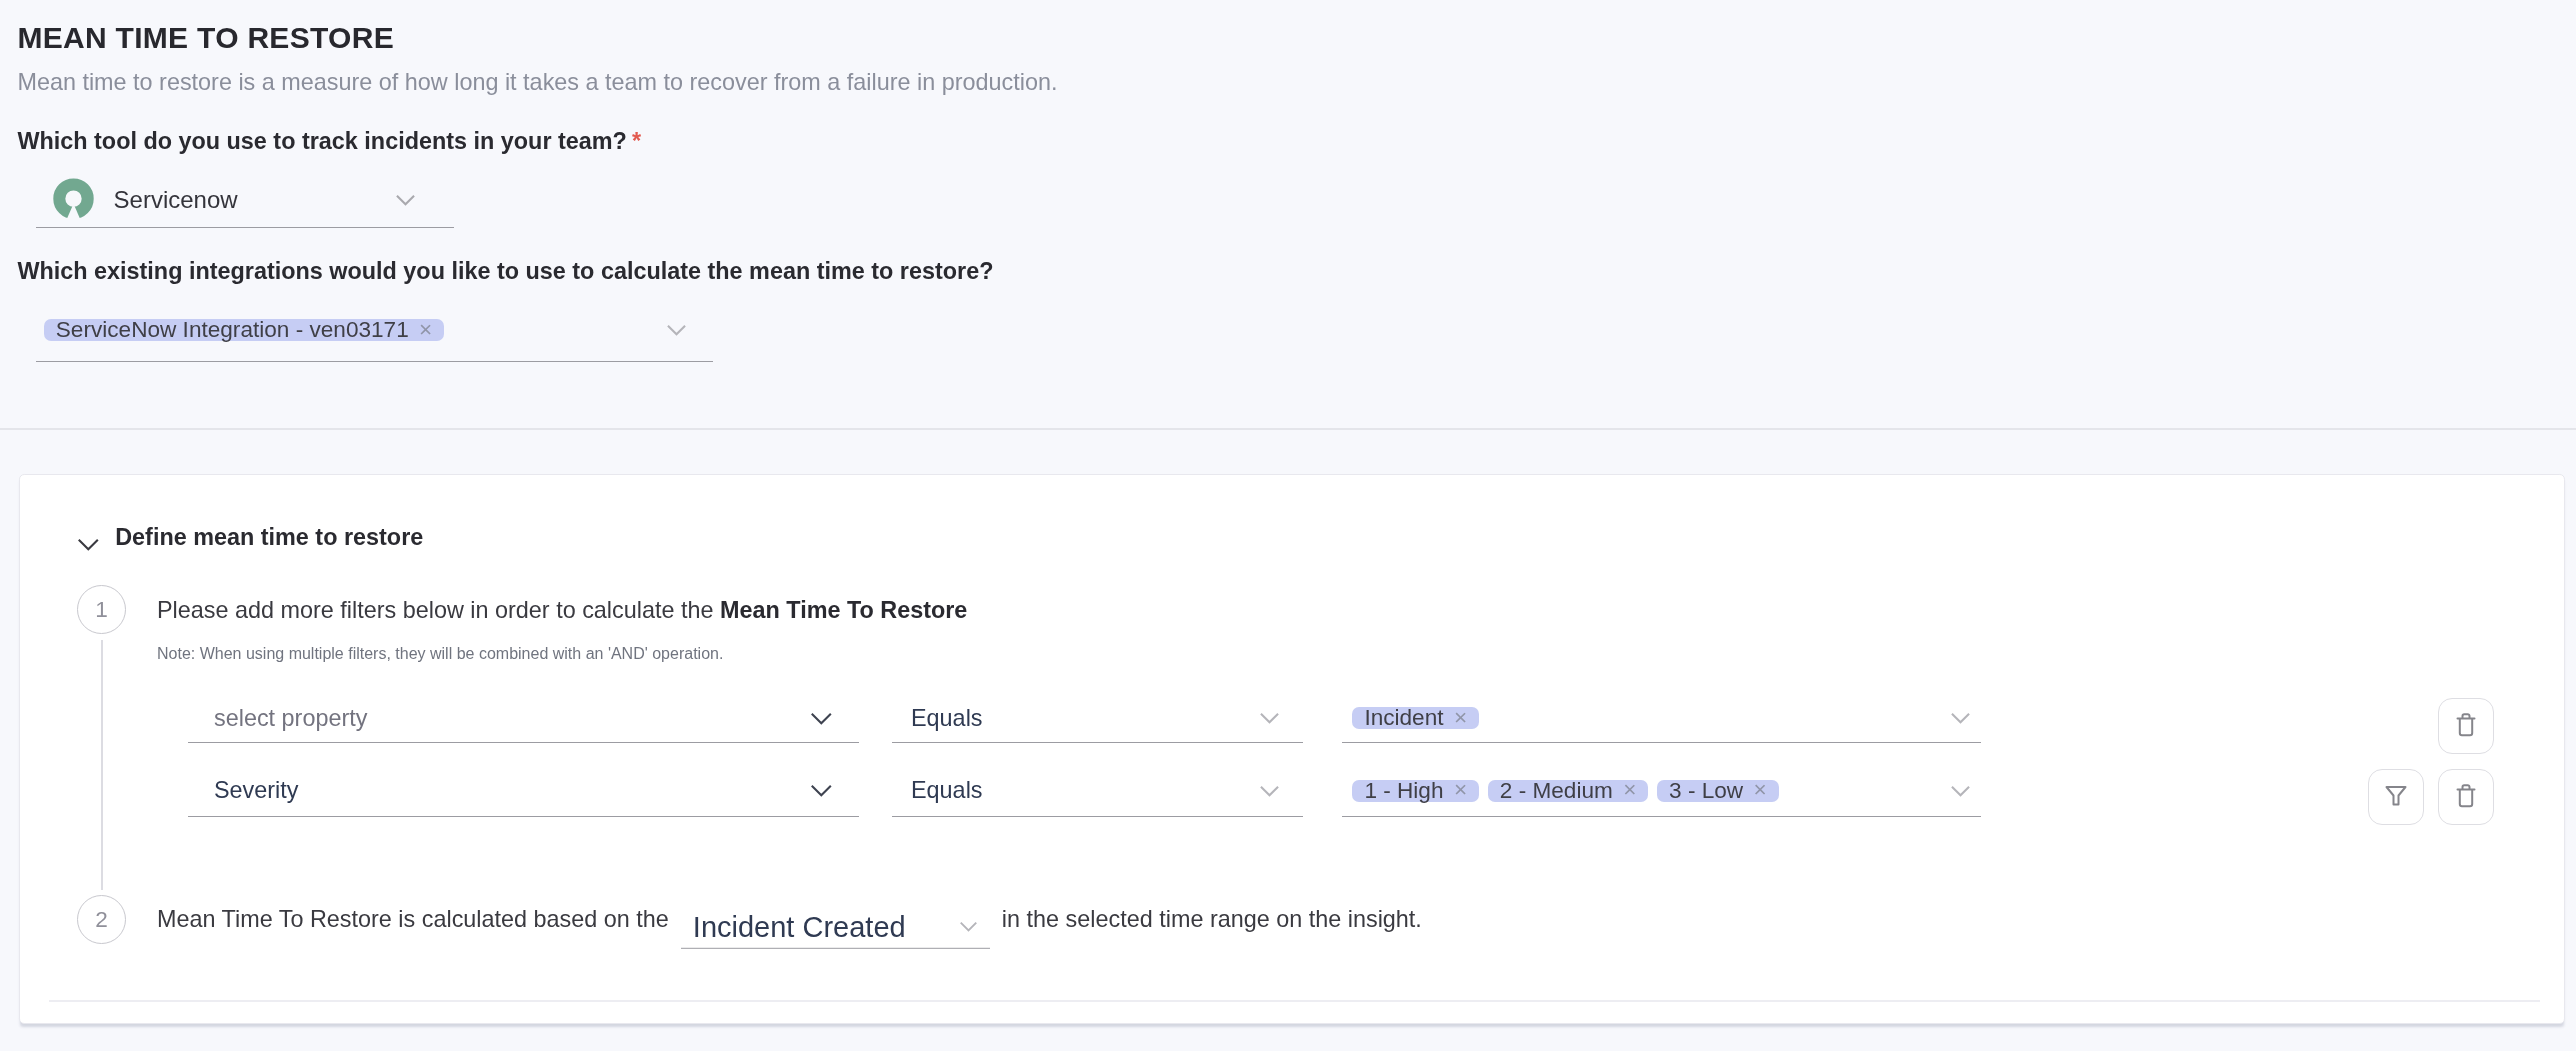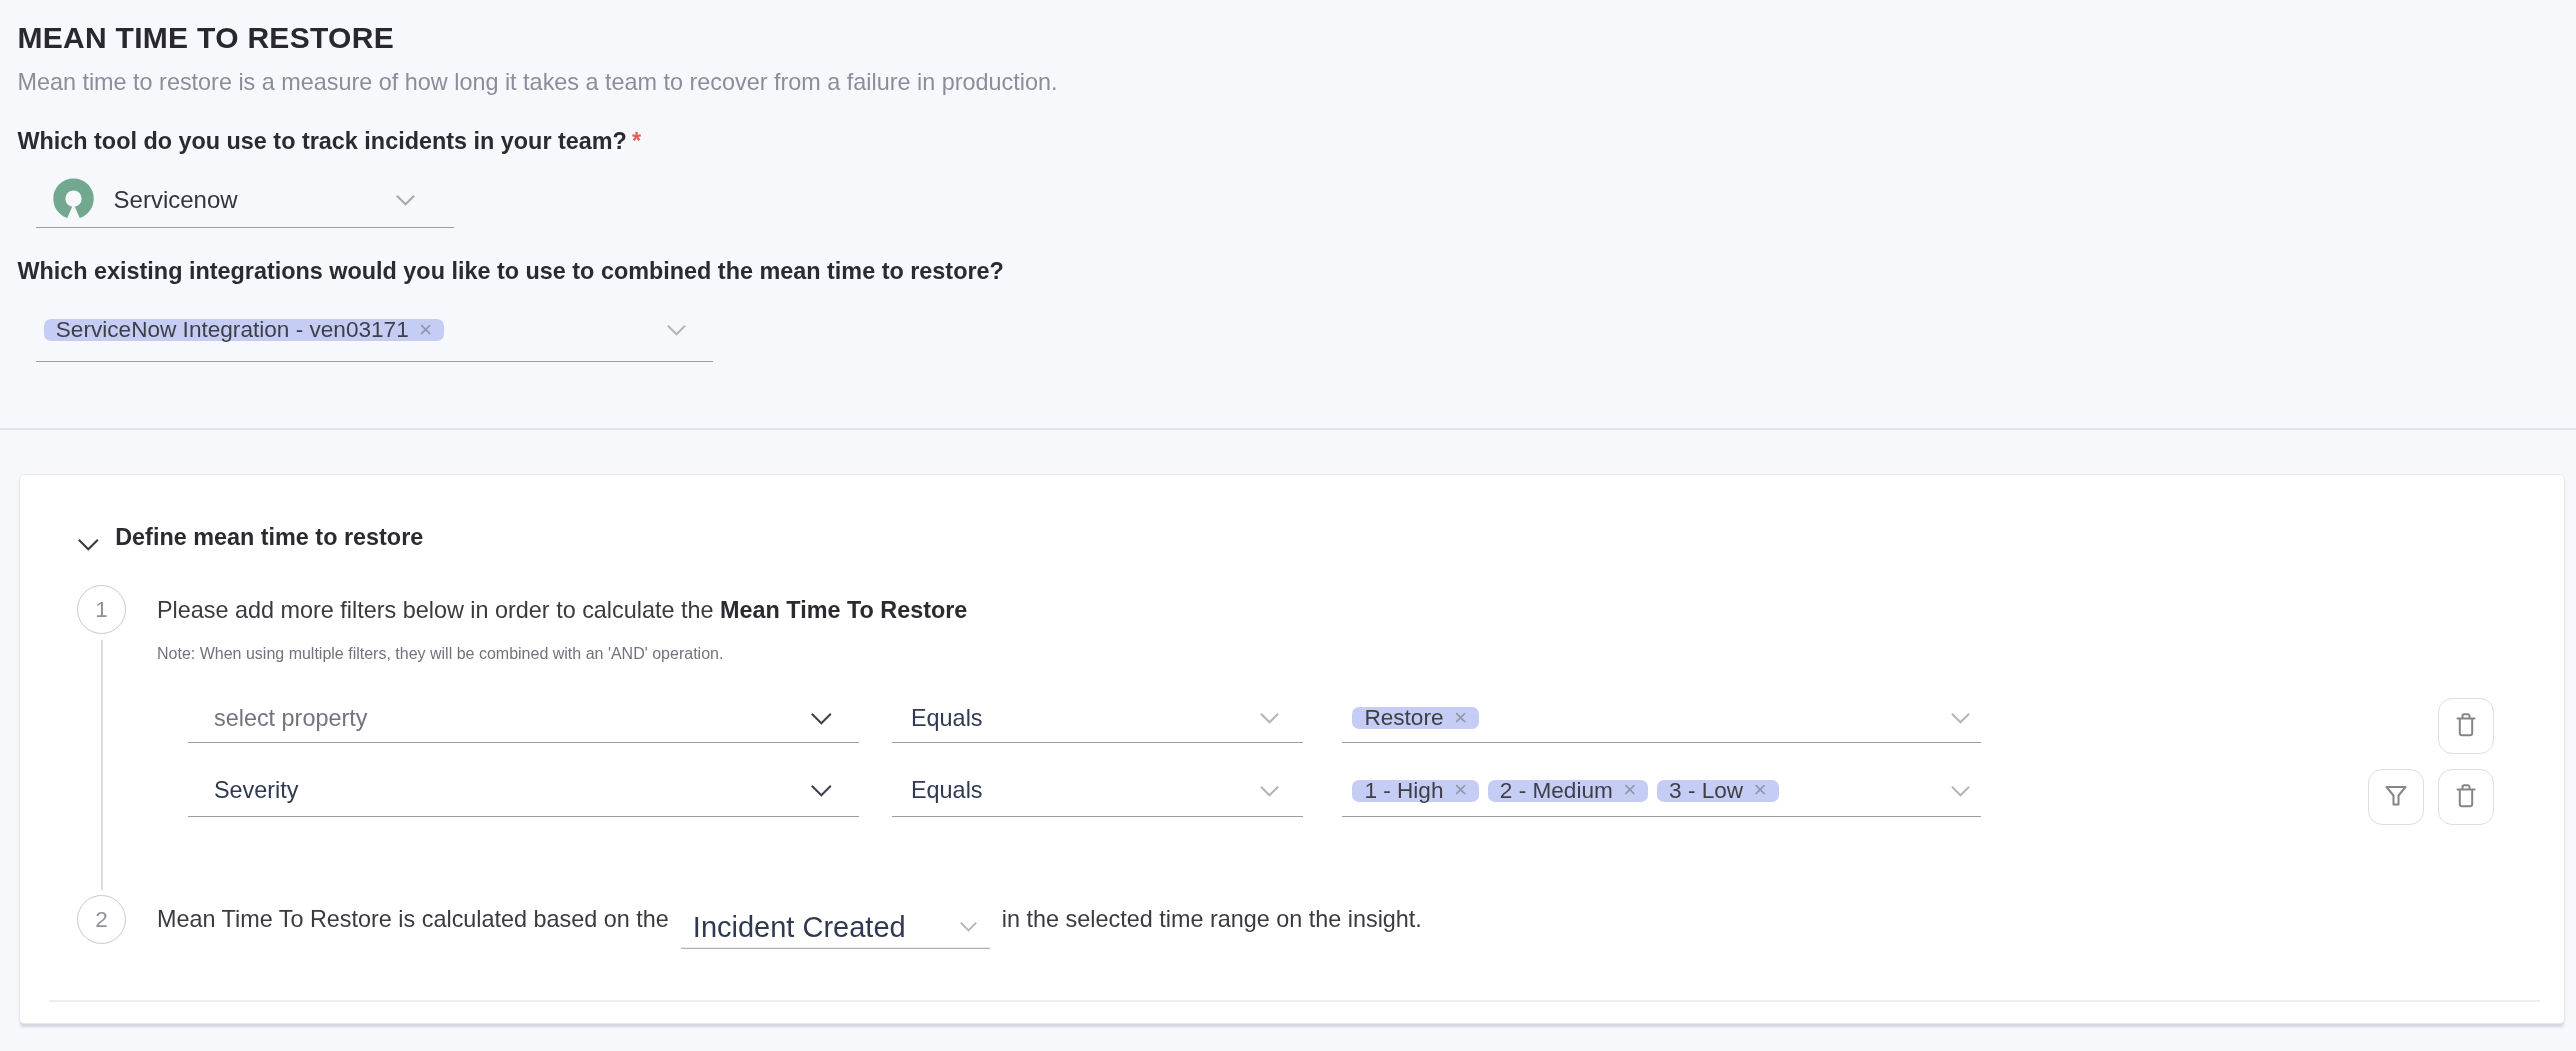--- a/index.html
+++ b/index.html
@@ -161,21 +161,21 @@
       </svg>
     </span>
     <span class="sel-text">Servicenow</span>
     <span class="chev ml-auto" style="margin-right:38px;">
       <svg width="21" height="12" viewBox="0 0 24 14">
           <polyline points="2,2 12,12 22,2" fill="none" stroke="#a9a9ae" stroke-width="2.4"></polyline>
         </svg>
     </span>
   </div>
 
-  <div class="q-label q2">Which existing integrations would you like to use to combined the mean time to restore?</div>
+  <div class="q-label q2">Which existing integrations would you like to use to calculate the mean time to restore?</div>
 
   <div class="underline-select integrations-select">
     <span class="chip">
       <span>ServiceNow Integration - ven03171</span>
       <span class="chip-x">×</span>
     </span>
     <span class="chev ml-auto" style="margin-right:26px;">
       <svg width="21" height="12" viewBox="0 0 24 14">
           <polyline points="2,2 12,12 22,2" fill="none" stroke="#b5b5ba" stroke-width="2.4"></polyline>
         </svg>
@@ -216,21 +216,21 @@
       <span class="sel-value">Equals</span>
       <span class="chev ml-auto">
         <svg width="21" height="12" viewBox="0 0 24 14">
             <polyline points="2,2 12,12 22,2" fill="none" stroke="#b5b5ba" stroke-width="2.4"></polyline>
           </svg>
       </span>
     </div>
     <div class="f-select row1 vals pad-r12">
       <span class="chip-gap">
         <span class="chip">
-          <span>Restore</span>
+          <span>Incident</span>
           <span class="chip-x">×</span>
         </span>
       </span>
       <span class="chev ml-auto">
         <svg width="21" height="12" viewBox="0 0 24 14">
             <polyline points="2,2 12,12 22,2" fill="none" stroke="#b5b5ba" stroke-width="2.4"></polyline>
           </svg>
       </span>
     </div>
     <div class="icon-btn trash1">

